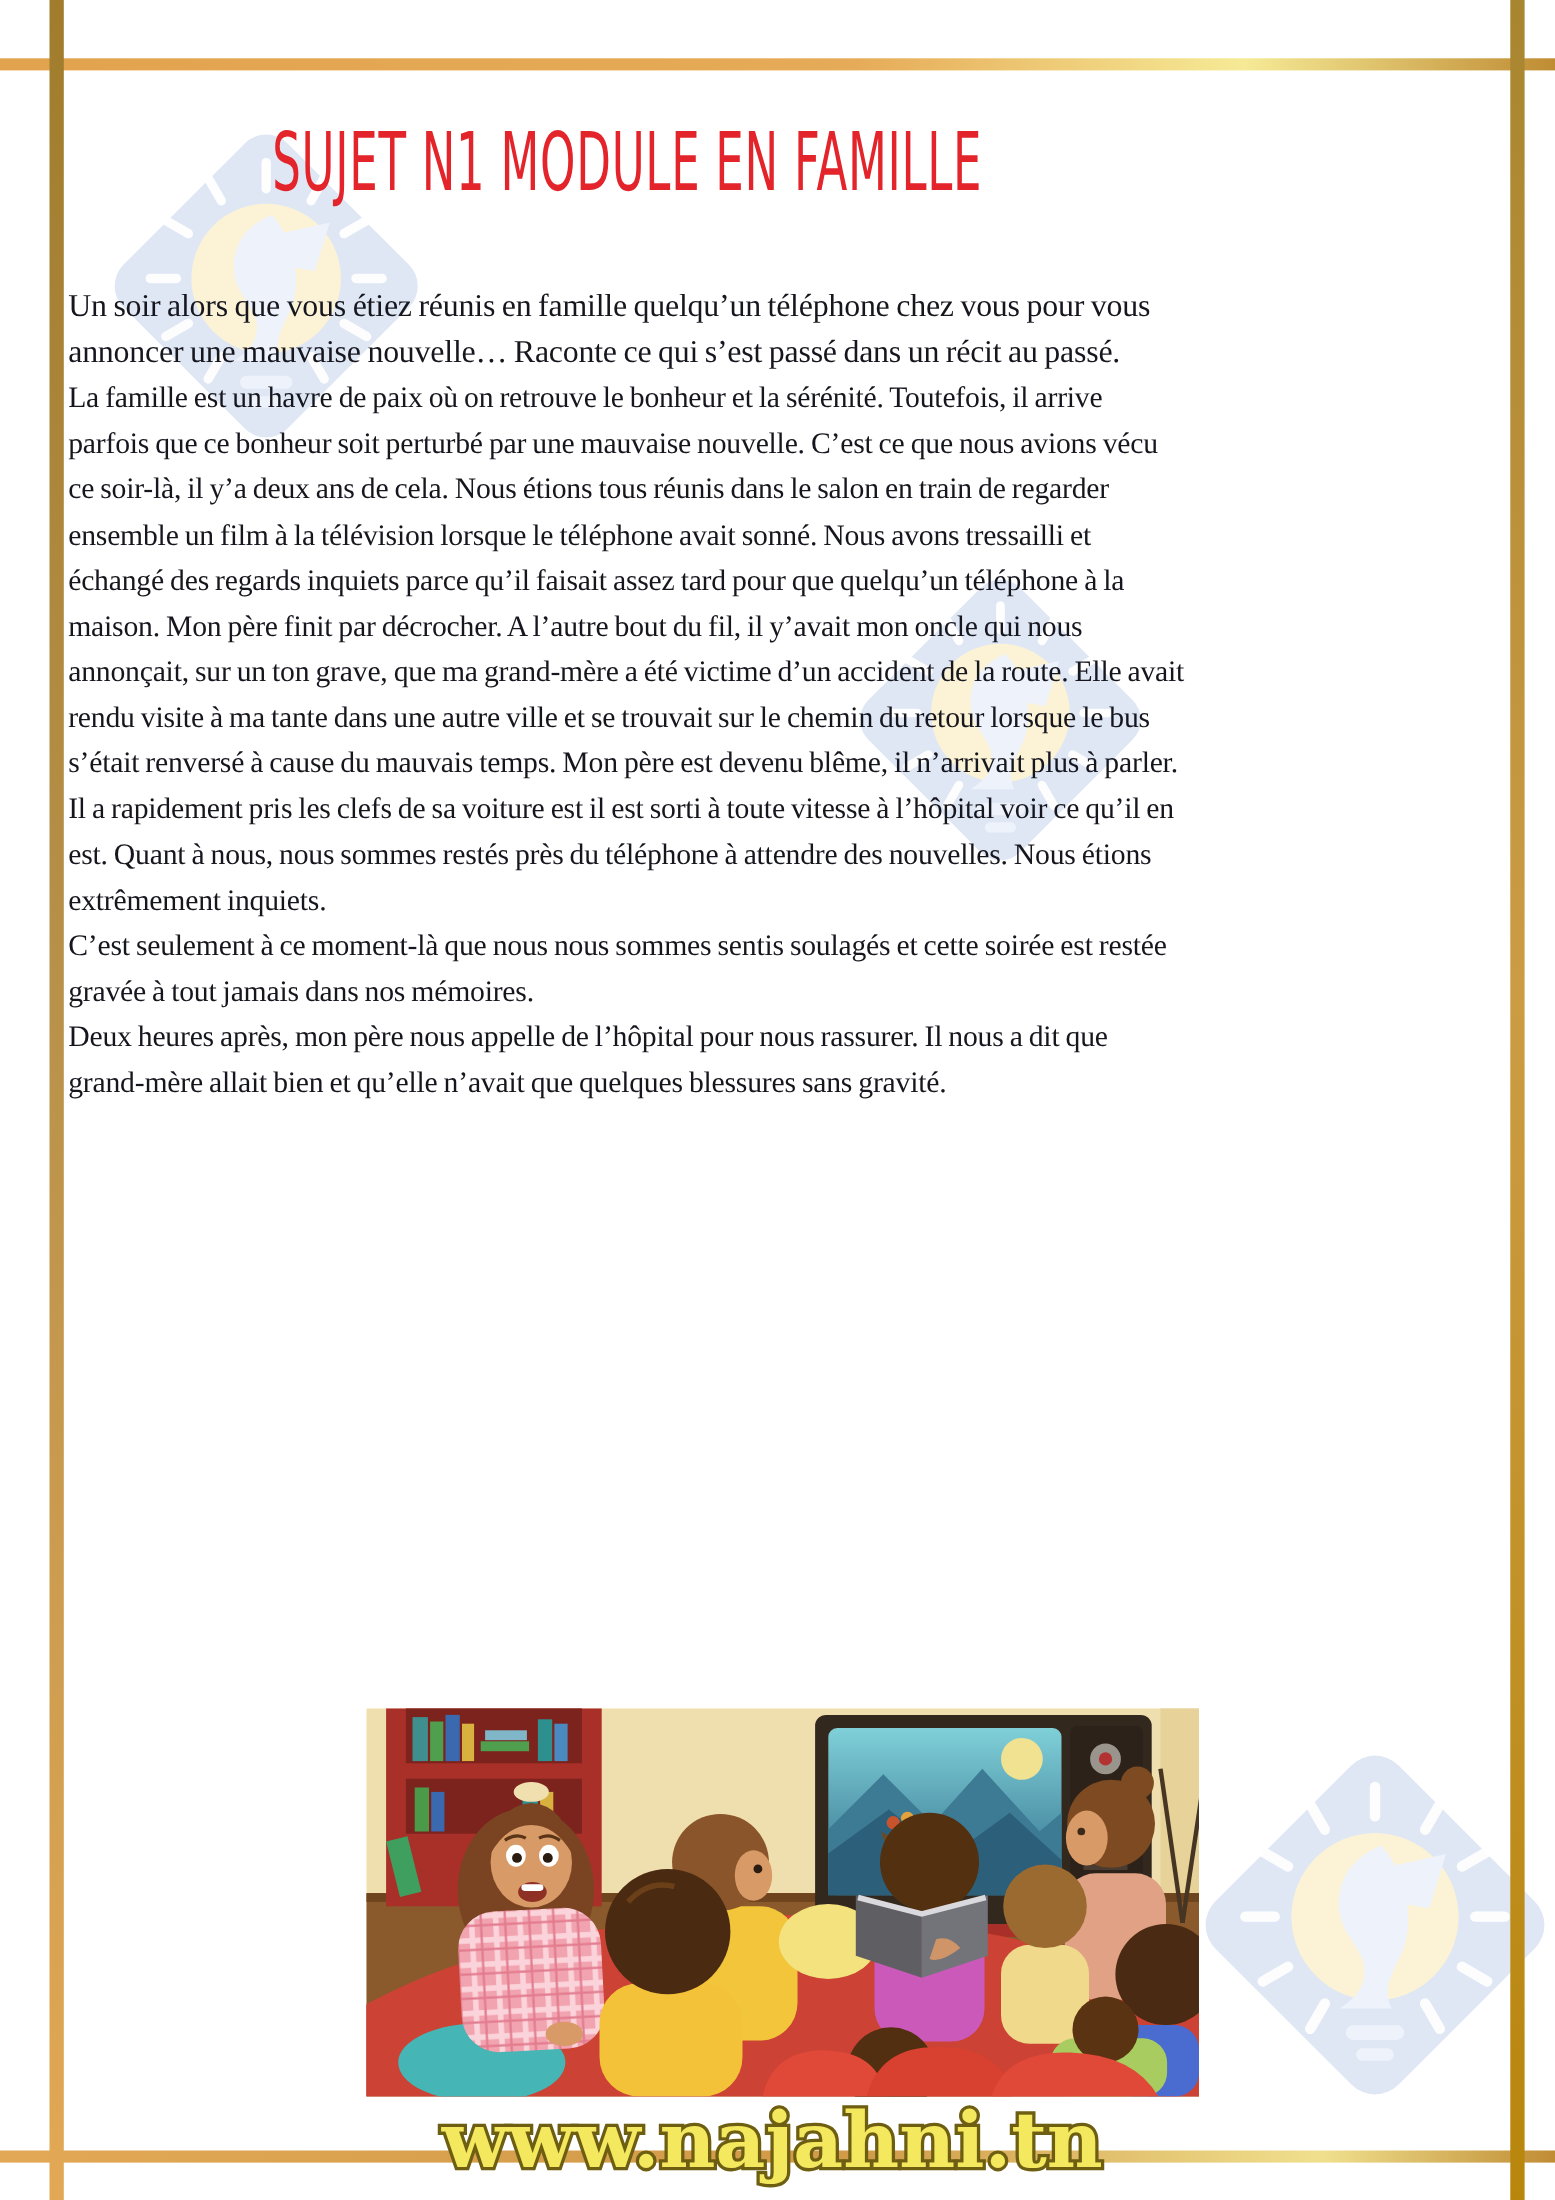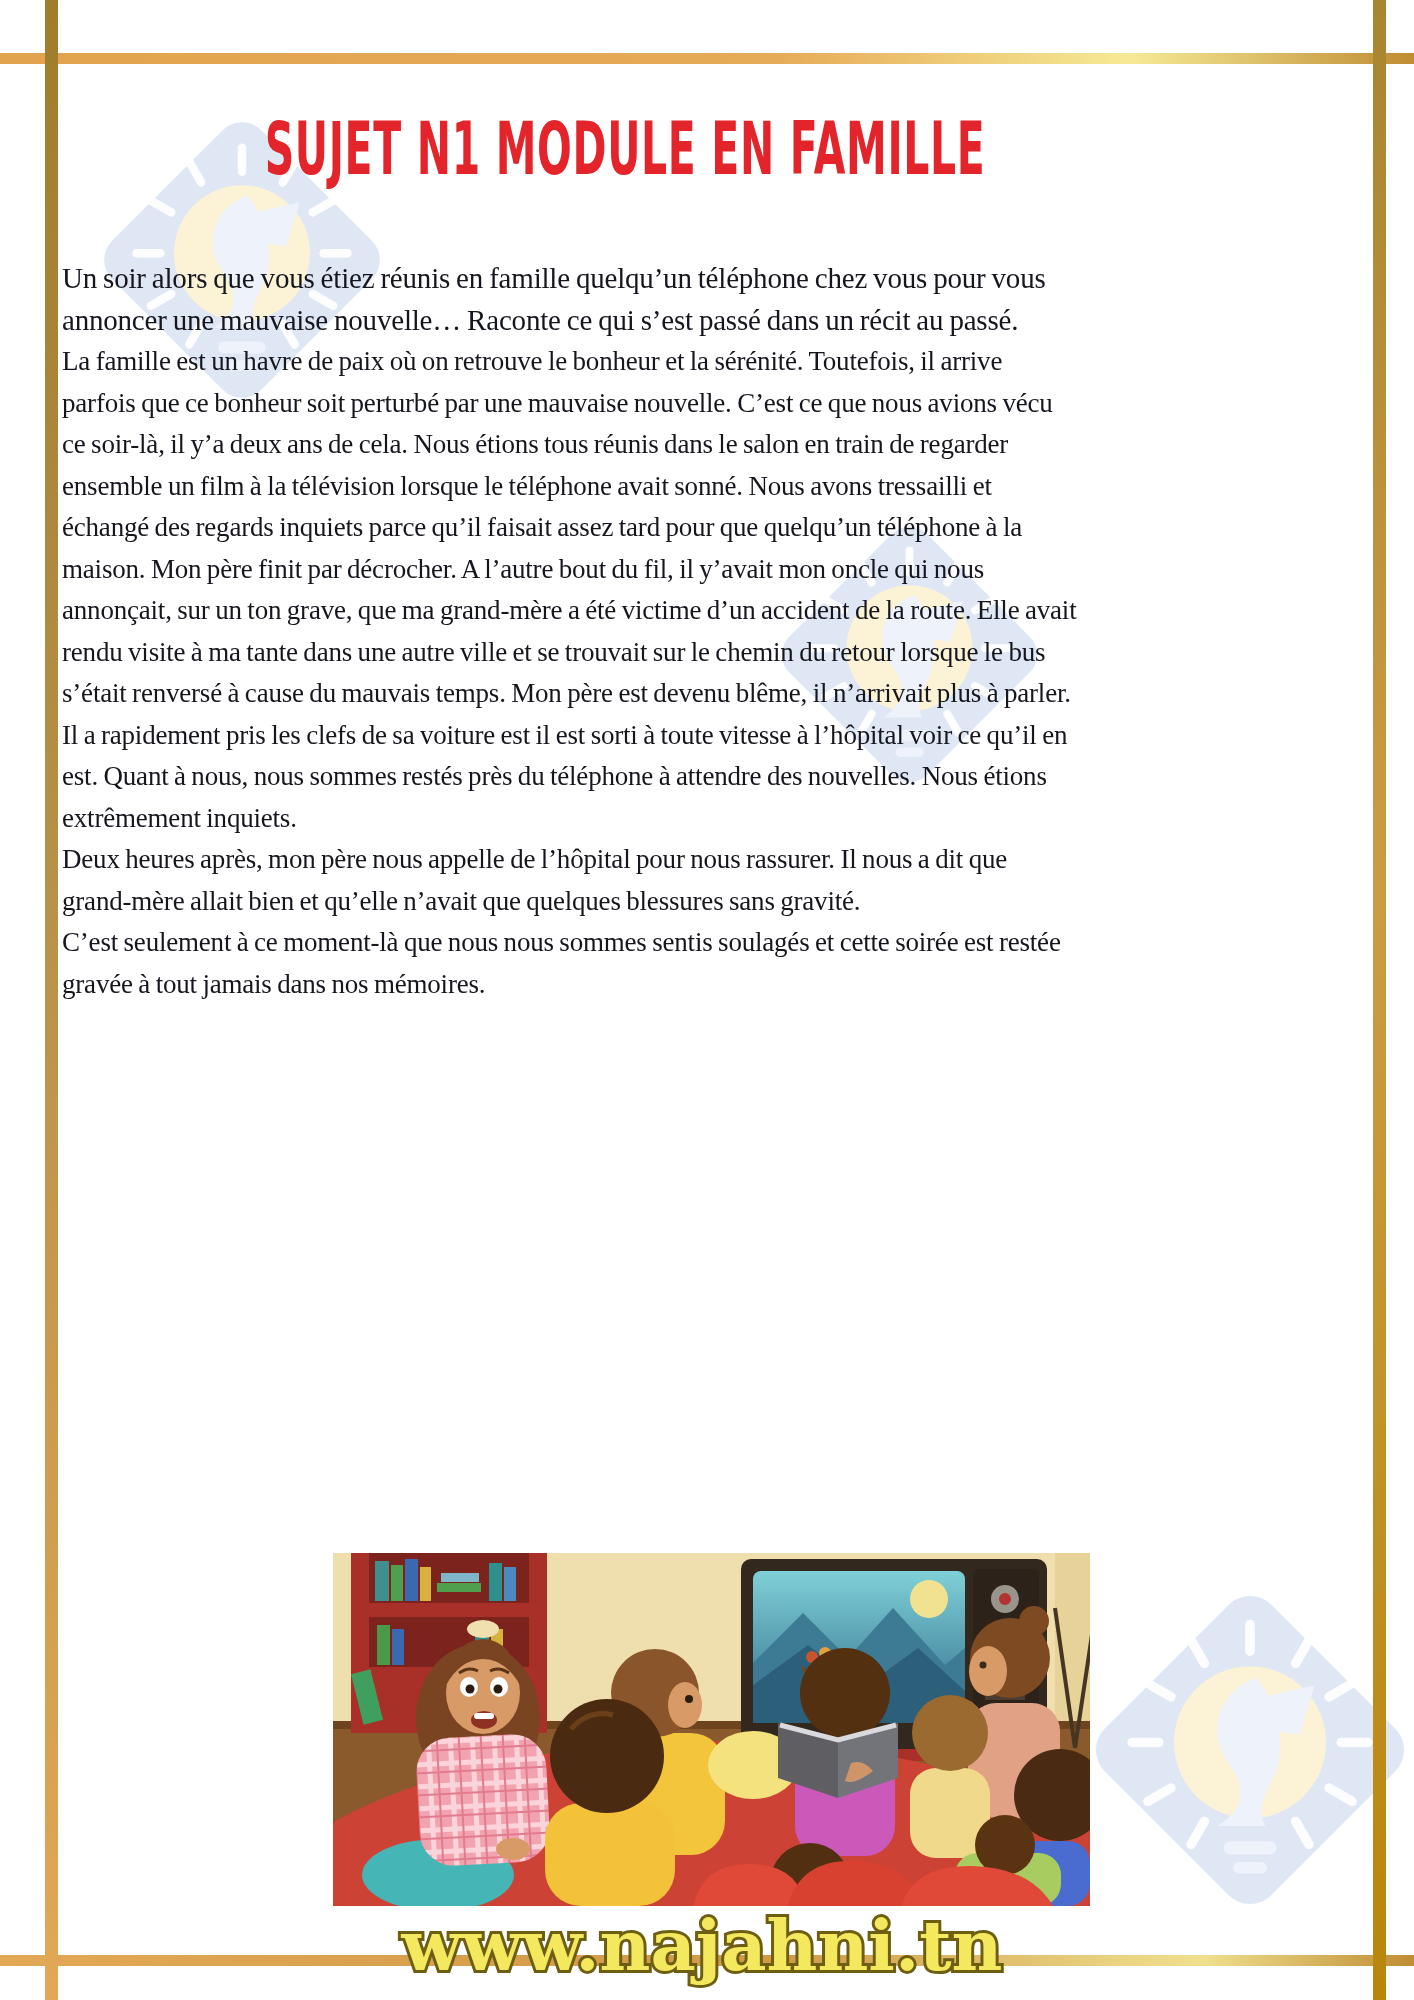--- a/index.html
+++ b/index.html
@@ -21,22 +21,22 @@
   .border-right{left:1373px;top:0;width:13px;height:2000px;
     background:linear-gradient(180deg,#a8852f 0%,#cc9c44 45%,#b8860b 100%);}
   
   .diamond{position:absolute;z-index:0;}
   .diamond-1{left:72px;top:90px;width:340px;height:340px;}
   .diamond-2{left:752px;top:497px;width:315px;height:315px;}
   .diamond-3{left:1060px;top:1560px;width:380px;height:380px;}
   
   .content{position:absolute;z-index:2;left:62px;top:112px;width:1016px;}
   .doc-title{
-    text-align:right;white-space:nowrap;line-height:74px;height:74px;
-    font-family:"DejaVu Sans", sans-serif;font-weight:700;
+    text-align:center;white-space:nowrap;line-height:74px;height:74px;
+    font-family:"DejaVu Sans", sans-serif;font-weight:400;
     font-size:64px;color:#e3242b;letter-spacing:1px;
   }
   .doc-title span{display:inline-block;transform:scale(0.64,1.15);transform-origin:center;}
   .prompt{
     margin:72px 0 0 0;
     font-size:29px;line-height:41.5px;color:#16161e;
     letter-spacing:-0.2px;word-spacing:-1px;
   }
   .section-heading{
     margin:8px 0 4px 0;
@@ -130,22 +130,22 @@
     </g>
   </svg>
 
   <div class="content">
     <div class="doc-title">
       <span>SUJET N1 MODULE EN FAMILLE</span>
     </div>
     <p class="prompt">Un soir alors que vous étiez réunis en famille quelqu’un téléphone chez vous pour vous annoncer une mauvaise nouvelle… Raconte ce qui s’est passé dans un récit au passé.</p>
     <div class="essay">
       <p>La famille est un havre de paix où on retrouve le bonheur et la sérénité. Toutefois, il arrive parfois que ce bonheur soit perturbé par une mauvaise nouvelle. C’est ce que nous avions vécu ce soir-là, il y’a deux ans de cela. Nous étions tous réunis dans le salon en train de regarder ensemble un film à la télévision lorsque le téléphone avait sonné. Nous avons tressailli et échangé des regards inquiets parce qu’il faisait assez tard pour que quelqu’un téléphone à la maison. Mon père finit par décrocher. A l’autre bout du fil, il y’avait mon oncle qui nous annonçait, sur un ton grave, que ma grand-mère a été victime d’un accident de la route. Elle avait rendu visite à ma tante dans une autre ville et se trouvait sur le chemin du retour lorsque le bus s’était renversé à cause du mauvais temps. Mon père est devenu blême, il n’arrivait plus à parler. Il a rapidement pris les clefs de sa voiture est il est sorti à toute vitesse à l’hôpital voir ce qu’il en est. Quant à nous, nous sommes restés près du téléphone à attendre des nouvelles. Nous étions extrêmement inquiets.</p>
+      <p>C’est seulement à ce moment-là que nous nous sommes sentis soulagés et cette soirée est restée gravée à tout jamais dans nos mémoires.</p>
       <p>Deux heures après, mon père nous appelle de l’hôpital pour nous rassurer. Il nous a dit que grand-mère allait bien et qu’elle n’avait que quelques blessures sans gravité.</p>
-      <p>C’est seulement à ce moment-là que nous nous sommes sentis soulagés et cette soirée est restée gravée à tout jamais dans nos mémoires.</p>
     </div>
   </div>
 
   <div class="illustration">
     <svg viewBox="0 0 757 353" preserveAspectRatio="none" aria-hidden="true">
       <defs>
         <pattern id="plaid" width="22" height="22" patternUnits="userSpaceOnUse">
           <rect width="22" height="22" fill="#f2a3b0"></rect>
           <rect x="0" y="8" width="22" height="5" fill="#fbd3da"></rect>
           <rect x="8" y="0" width="5" height="22" fill="#fbd3da"></rect>

